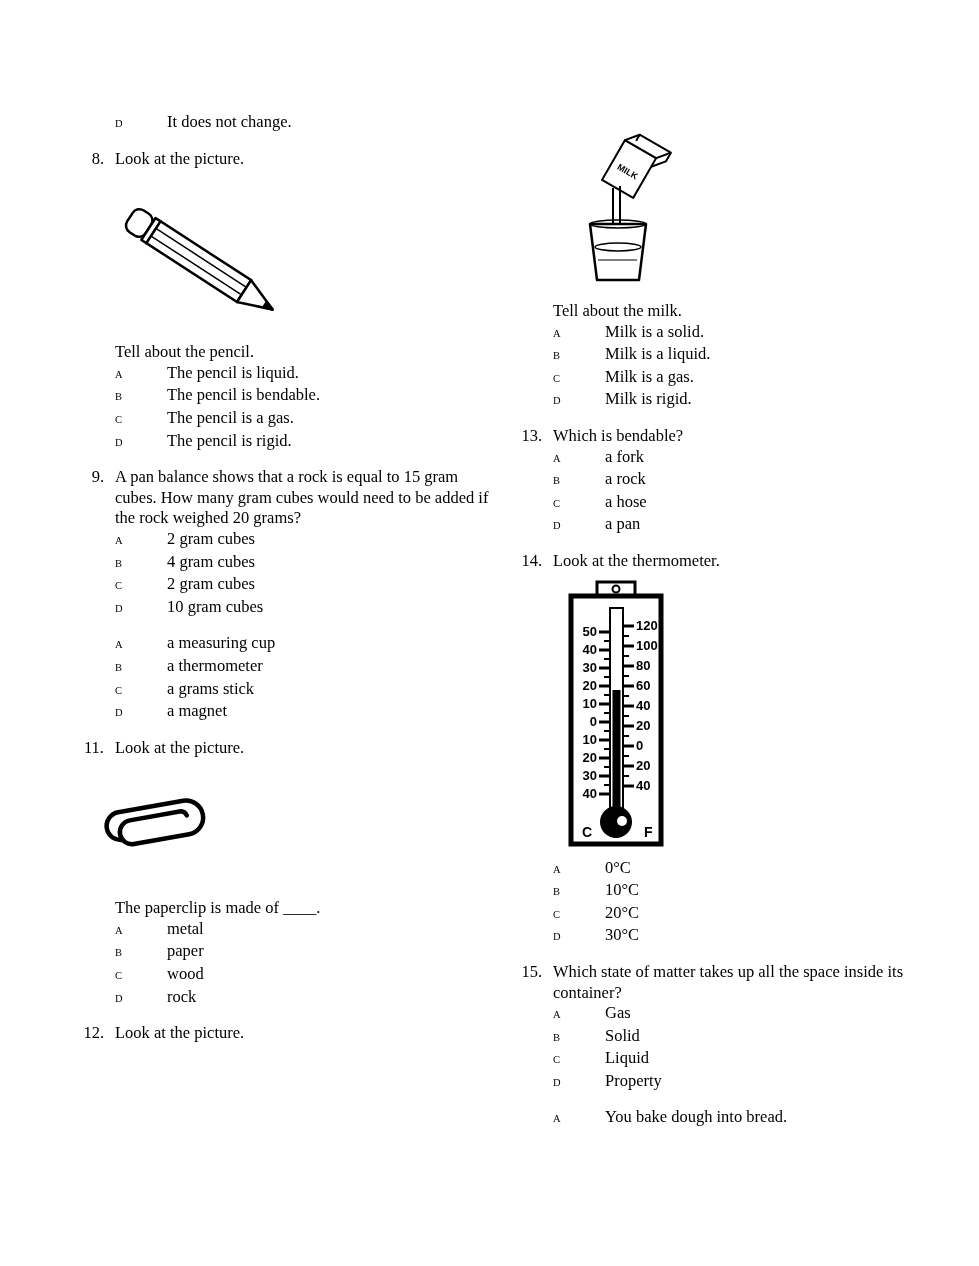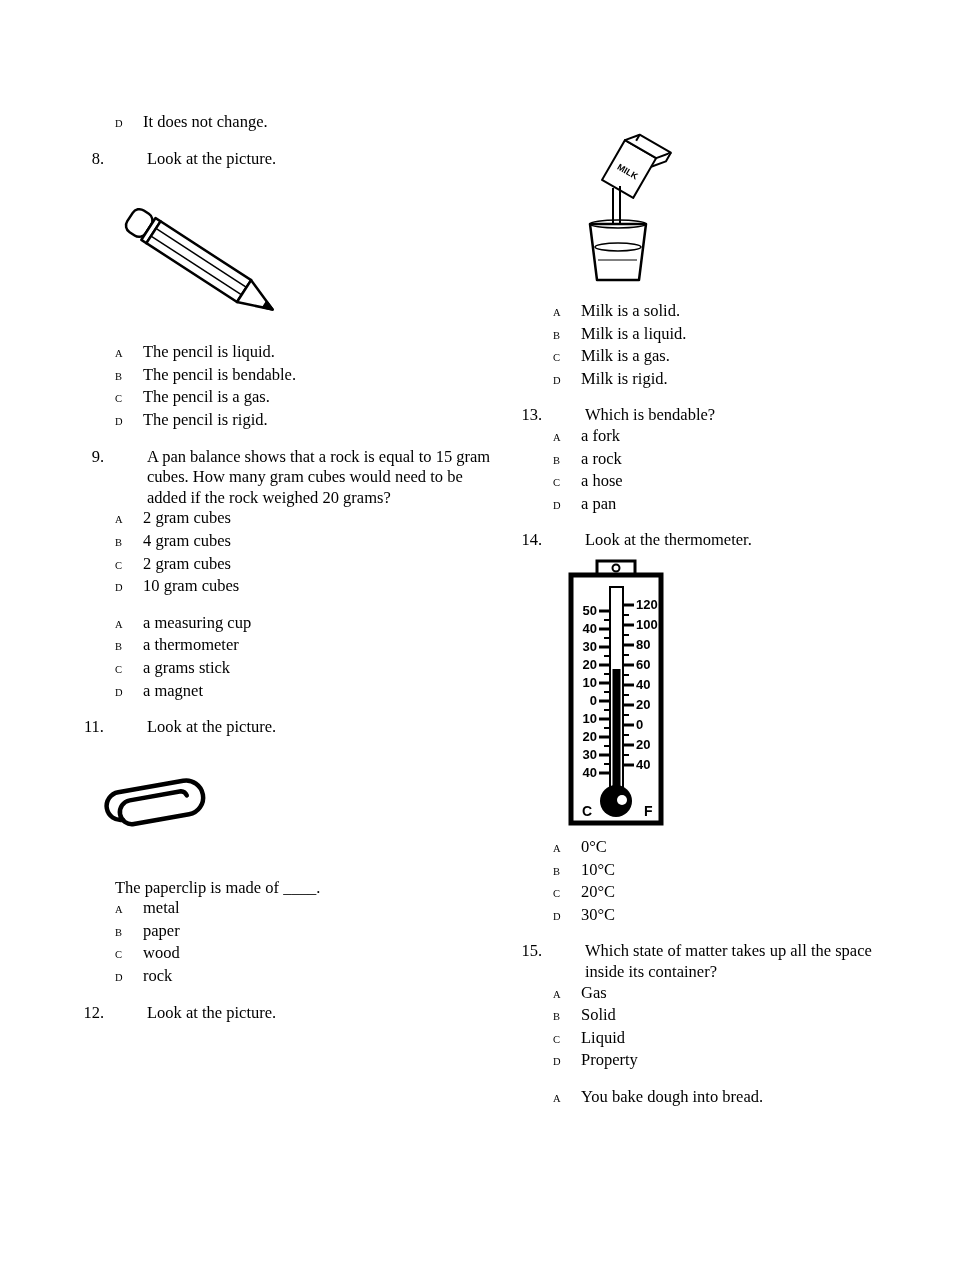--- a/index.html
+++ b/index.html
@@ -12,26 +12,26 @@
     box-sizing:border-box;
     padding:112px 0 0 80px;
     display:flex;
   }
   .col{display:block;}
   .col-left{width:412px;margin-right:26px;}
   .col-right{width:393px;}
   .item{margin-bottom:14px;font-size:16.5px;line-height:20.6px;}
   .q-row{display:flex;}
   .q-num{flex:0 0 24px;width:24px;text-align:right;margin-right:11px;}
-  .q-prompt{flex:1;margin-left:32px;}
+  .q-prompt{flex:1;}
   .q-sub{margin-left:35px;}
   .opts{margin-left:35px;}
   .opt{display:flex;}
   .opt-letter{flex:0 0 28px;width:28px;font-size:10.5px;padding-top:2px;}
-  .opt-text{flex:1;}
+  .opt-text{flex:1;margin-left:24px;}
   .fig{line-height:0;}
   .fig-pencil{margin:16px 0 22px 40px;}
   .fig-paperclip{margin:26px 0 30px 14px;}
   .fig-milk{margin:16px 0 8px 58px;}
   .fig-thermometer{margin:6px 0 8px 46px;text-align:center;}
   svg{display:block;}
   svg text{font-family:"Liberation Sans", sans-serif;}
 </style>
 </head>
 <body>
@@ -58,20 +58,21 @@
               <line x1="22" y1="-13" x2="22" y2="13"></line>
               <rect x="22" y="-13" width="6" height="26"></rect>
               <rect x="28" y="-13" width="108" height="26"></rect>
               <line x1="28" y1="-4.5" x2="136" y2="-4.5" stroke-width="1.5"></line>
               <line x1="28" y1="4.5" x2="136" y2="4.5" stroke-width="1.5"></line>
               <path d="M136,-13 L170,0 L136,13 Z"></path>
               <path d="M161,-3.2 L170,0 L161,3.2 Z" fill="#000"></path>
             </g>
           </svg>
         </div>
+        <div class="q-sub">Tell about the pencil.</div>
         <div class="opts">
           <div class="opt">
             <span class="opt-letter">A</span>
             <span class="opt-text">The pencil is liquid.</span>
           </div>
           <div class="opt">
             <span class="opt-letter">B</span>
             <span class="opt-text">The pencil is bendable.</span>
           </div>
           <div class="opt">
@@ -179,20 +180,21 @@
               <text x="18" y="43" text-anchor="middle" font-size="9" font-weight="bold" stroke="none" fill="#000">MILK</text>
             </g>
             <line x1="37" y1="60" x2="37" y2="100" stroke="#000" stroke-width="2"></line>
             <line x1="44" y1="58" x2="44" y2="100" stroke="#000" stroke-width="2"></line>
             <path d="M14,96 L70,96 L63,152 L21,152 Z" fill="#fff" stroke="#000" stroke-width="2.5" stroke-linejoin="round"></path>
             <ellipse cx="42" cy="96" rx="28" ry="4" fill="none" stroke="#000" stroke-width="1.5"></ellipse>
             <ellipse cx="42" cy="119" rx="23" ry="4" fill="none" stroke="#000" stroke-width="1.5"></ellipse>
             <line x1="22" y1="132" x2="61" y2="132" stroke="#000" stroke-width="1"></line>
           </svg>
         </div>
+        <div class="q-sub">Tell about the milk.</div>
         <div class="opts">
           <div class="opt">
             <span class="opt-letter">A</span>
             <span class="opt-text">Milk is a solid.</span>
           </div>
           <div class="opt">
             <span class="opt-letter">B</span>
             <span class="opt-text">Milk is a liquid.</span>
           </div>
           <div class="opt">

